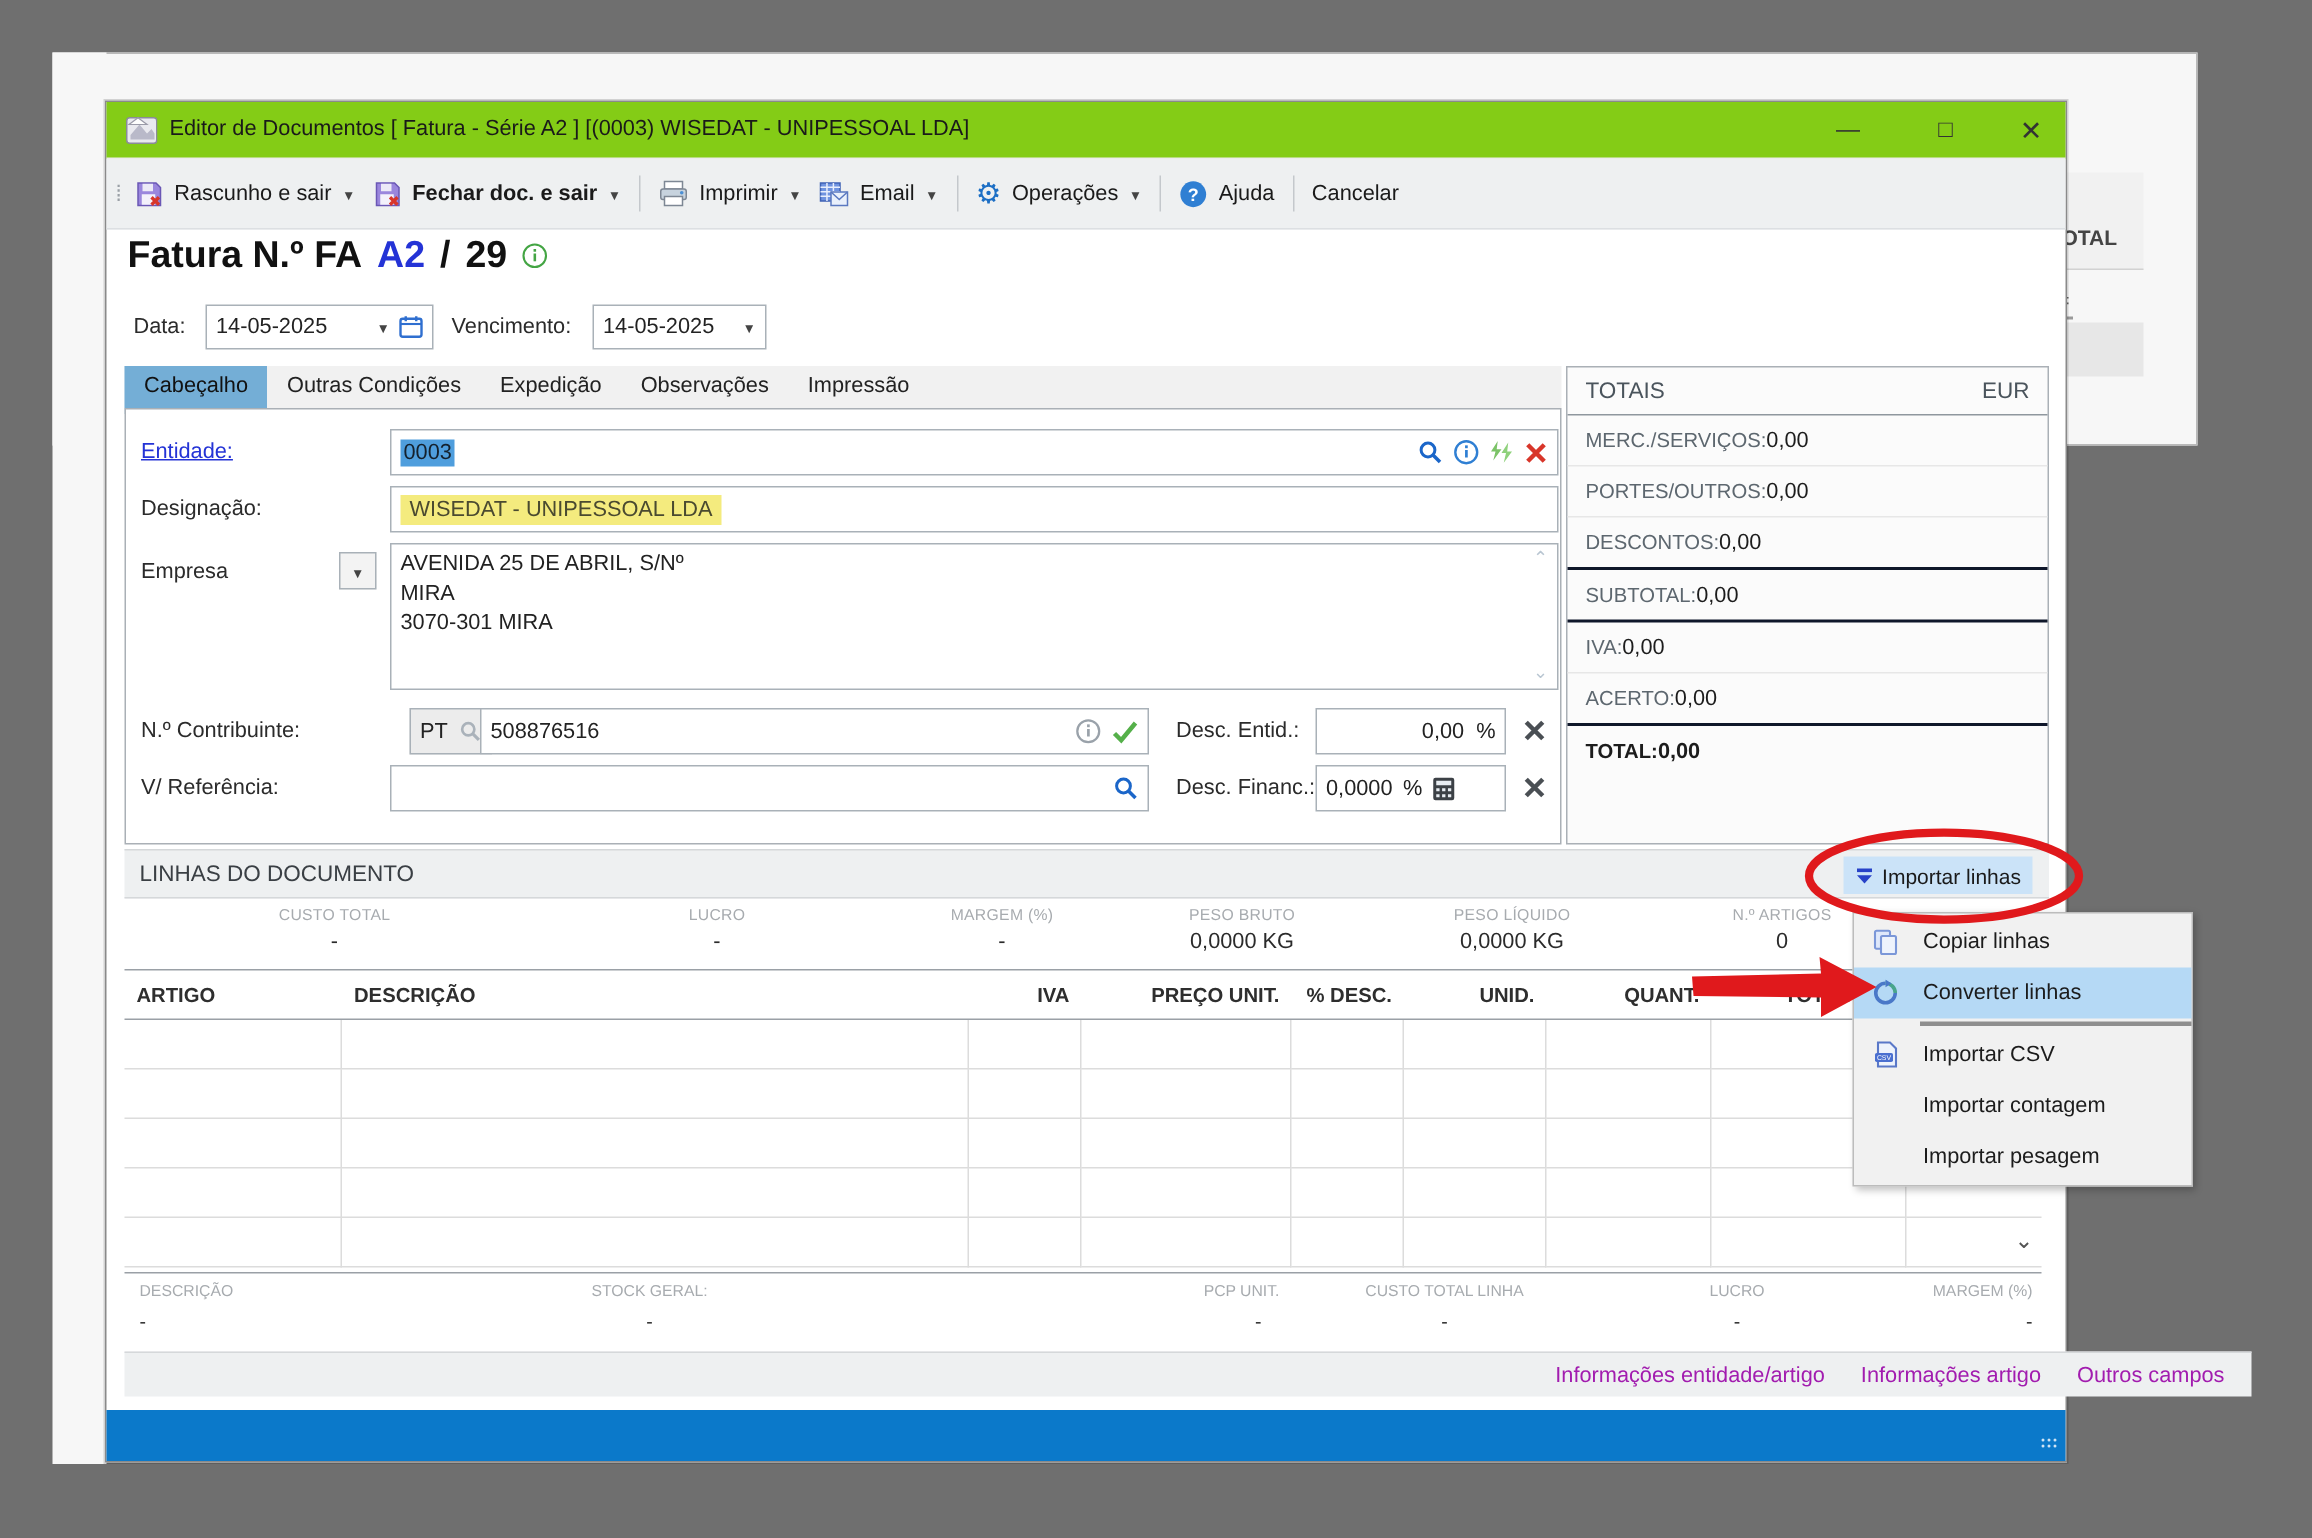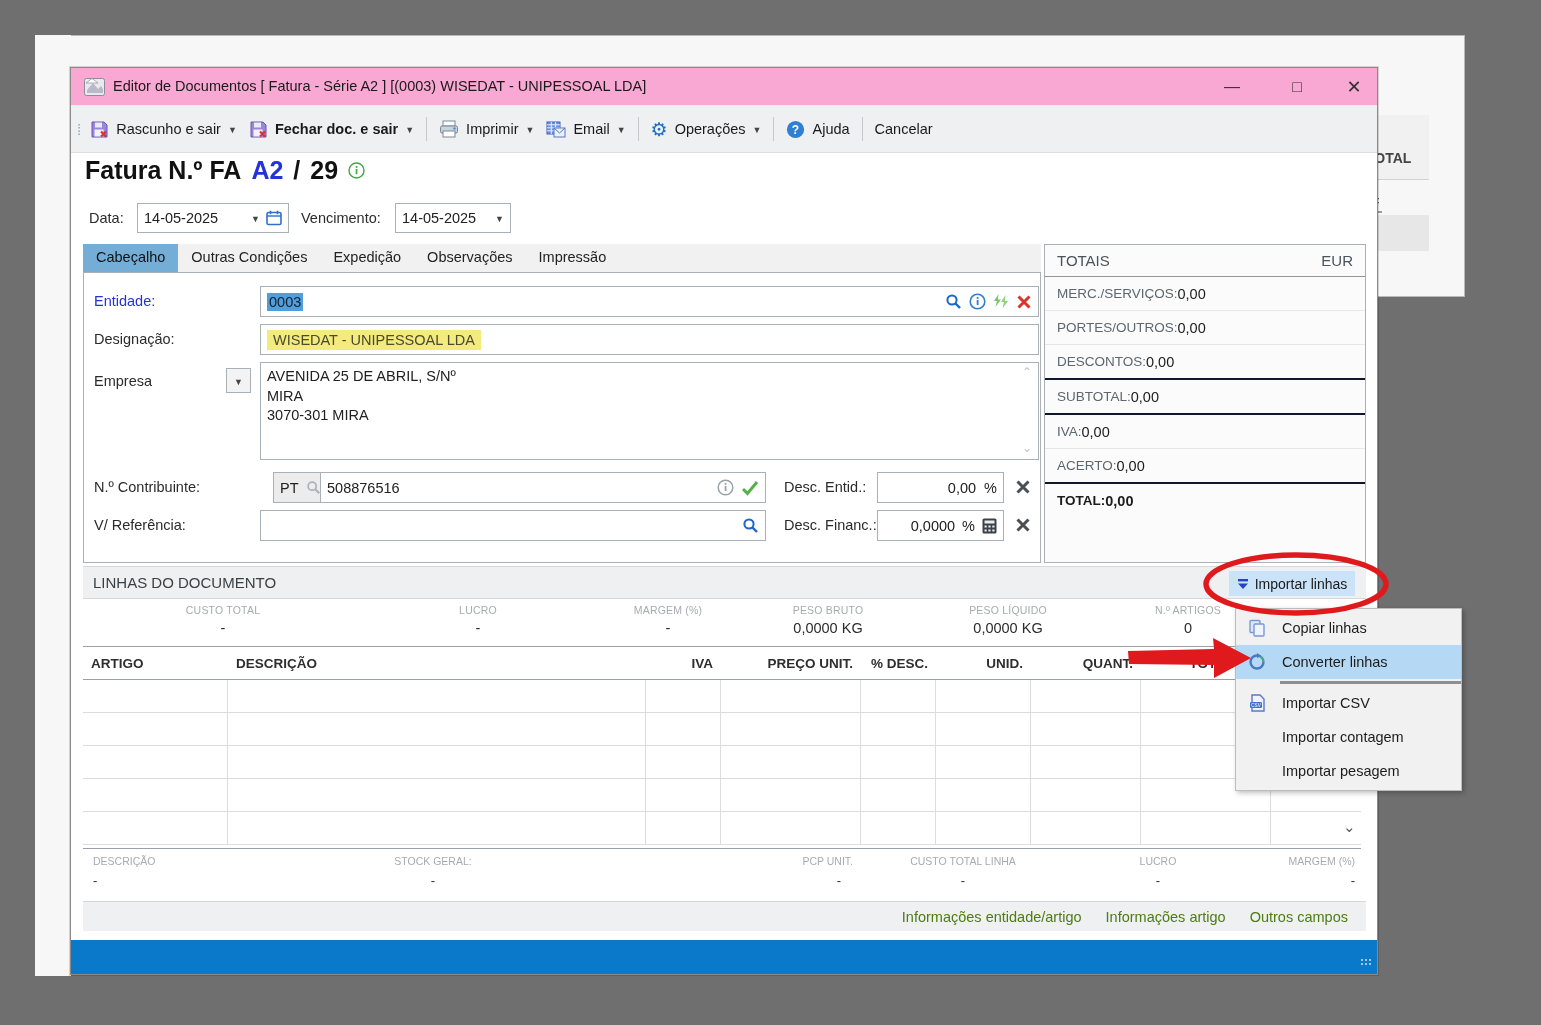--- a/index.html
+++ b/index.html
@@ -8,32 +8,32 @@
   .abs{position:absolute;}
   
   .bg-band{left:35px;top:35px;width:1430px;height:262px;background:#f7f7f7;border:1px solid #b9b9b9;}
   .bg-left{left:35px;top:35px;width:36px;height:941px;background:#f7f7f7;}
   .bgcol-head{left:1345px;top:115px;width:84px;height:65px;background:#f1f1f1;border-bottom:1px solid #d2d2d2;}
   .bgcol-total{left:1366px;top:150px;font-size:14px;font-weight:bold;color:#444;}
   .bgcol-eq{left:1369px;top:192px;font-size:15px;color:#666;border-bottom:2px solid #9a9a9a;padding:0 2px 2px 2px;}
   .bgcol-row{left:1343px;top:215px;width:86px;height:36px;background:#e7e7e7;font-size:14px;color:#333;padding:9px 0 0 3px;}
   
   .dialog{left:70px;top:67px;width:1308px;height:908px;background:#fff;border:1px solid #8a8a8a;box-shadow:0 0 0 1px rgba(0,0,0,.15);}
-  .titlebar{left:0;top:0;width:1306px;height:38px;background:#f9a8d4;border-bottom:1px solid #ececec;}
+  .titlebar{left:0;top:0;width:1306px;height:38px;background:#84cc16;border-bottom:1px solid #ececec;}
   .title-text{left:42px;top:10px;font-size:14.5px;color:#1a1a1a;white-space:nowrap;}
   .winbtn{top:6px;width:30px;height:26px;text-align:center;font-size:16px;color:#333;line-height:26px;cursor:default;}
   .toolbar{left:0;top:38px;width:1306px;height:47px;background:#eef0f1;border-bottom:1px solid #dcdfe2;display:flex;align-items:center;padding-left:6px;font-size:14.5px;color:#1a1a1a;}
   .tb-item{display:flex;align-items:center;gap:7px;padding:0 6px;white-space:nowrap;}
   .tb-sep{width:1px;height:24px;background:#c4c8cc;margin:0 6px;}
   .caret{font-size:9px;color:#444;padding-top:2px;}
   .grip{color:#9aa0a6;font-size:15px;letter-spacing:-3px;margin-right:6px;}
   .doc-title{left:14px;top:88px;font-size:25px;font-weight:bold;color:#111;display:flex;gap:10px;align-items:center;}
   .doc-series{color:#2433d6;}
   .lbl{font-size:14.5px;color:#2b2b2b;white-space:nowrap;}
-  .lbl-blue{color:#2433d6;}
+  .lbl-blue{color:#2433d6;text-decoration:underline;}
   .inputbox{background:#fff;border:1px solid #a9b1b8;display:flex;align-items:center;font-size:14.5px;padding:0 6px;color:#222;}
   .tabs{left:12px;top:176px;width:958px;height:32px;display:flex;background:#f1f1f1;font-size:14.5px;}
   .tab{padding:5px 13px;color:#222;white-space:nowrap;}
   .tab.active{background:#74aed6;color:#111;}
   .panel{left:12px;top:204px;width:958px;height:291px;border:1px solid #aab0b6;background:#fff;}
   .totais{left:973px;top:176px;width:322px;height:319px;border:1px solid #aab0b6;background:#fbfbfb;}
   .trow{display:flex;padding:9px 12px 8px 12px;font-size:13.5px;color:#5d676f;border-bottom:1px solid #e7e7e7;}
   .trow .tval{color:#1c1c1c;font-size:14.5px;}
   .trow.strong{border-bottom:2px solid #0f172a;}
   .thead{display:flex;justify-content:space-between;padding:7px 12px;font-size:15px;color:#4a545c;border-bottom:1px solid #8f979e;}
@@ -46,21 +46,21 @@
   .grid-head{left:12px;top:578px;width:1278px;height:34px;display:grid;grid-template-columns:145px 418px 75px 140px 75px 95px 110px 130px auto;align-items:center;border-top:1px solid #9aa0a6;border-bottom:1px solid #9aa0a6;font-size:13.5px;font-weight:bold;color:#2e2e2e;}
   .gh{padding:0 8px;white-space:nowrap;}
   .gh.r{text-align:right;}
   .grid-body{left:12px;top:612px;width:1278px;height:165px;display:grid;grid-template-columns:145px 418px 75px 140px 75px 95px 110px 130px auto;grid-auto-rows:33px;}
   .cell{border-right:1px solid #dcdcdc;border-bottom:1px solid #dcdcdc;}
   .cell.last{border-right:none;}
   .foot-stats{left:12px;top:780px;width:1278px;height:50px;border-top:1px solid #9aa0a6;display:flex;padding-top:4px;}
   .fcell{padding-top:2px;text-align:center;}
   .fl{font-size:10.5px;color:#a7abaf;}
   .fv{font-size:13px;color:#2b2b2b;margin-top:6px;}
-  .links-bar{left:12px;top:833px;width:1283px;height:30px;background:#eef0f1;border-top:1px solid #d5d8da;display:flex;justify-content:flex-end;gap:24px;align-items:center;padding-right:18px;font-size:14.5px;color:#4d7c0f;}
+  .links-bar{left:12px;top:833px;width:1418px;height:30px;background:#eef0f1;border-top:1px solid #d5d8da;display:flex;justify-content:flex-end;gap:24px;align-items:center;padding-right:18px;font-size:14.5px;color:#a21caf;}
   .bluebar{left:0;top:872px;width:1306px;height:34px;background:#0b79ca;}
   .gripdots{position:absolute;right:4px;bottom:3px;width:14px;height:14px;display:grid;grid-template-columns:4px 4px 4px;grid-auto-rows:4px;}
   .gripdots i{width:2.5px;height:2.5px;background:#cfe4f5;border-radius:50%;align-self:end;justify-self:end;}
   
   .menu{left:1235px;top:608px;width:227px;background:#f1f1f1;border:1px solid #bcbcbc;box-shadow:2px 2px 5px rgba(0,0,0,.25);padding:2px 0;z-index:40;}
   .mi{height:34px;display:flex;align-items:center;gap:14px;padding-left:10px;font-size:14.5px;color:#1c1c1c;}
   .mi.sel{background:#b5d9f5;}
   .msep{height:3px;background:#8f8f8f;margin:2px 0 2px 44px;}
   .micon{width:22px;display:flex;justify-content:center;}
   svg{display:block;}
@@ -265,21 +265,21 @@
     <div class="abs inputbox" style="left:176px;top:237px;width:506px;height:31px;">
       <span></span>
       <span style="margin-left:auto;">
         <svg width="17" height="17" viewBox="0 0 17 17">
             <circle cx="7" cy="7" r="4.6" fill="none" stroke="#1b66c9" stroke-width="2"></circle>
             <path d="M10.5 10.5 L15 15" stroke="#1b66c9" stroke-width="2.4"></path>
           </svg>
       </span>
     </div>
     <div class="abs lbl" style="left:700px;top:244px;">Desc. Financ.:</div>
-    <div class="abs inputbox" style="left:793px;top:237px;width:127px;height:31px;justify-content:flex-end;gap:7px;">
+    <div class="abs inputbox" style="left:793px;top:237px;width:127px;height:31px;justify-content:flex-start;gap:7px;">
       <span>0,0000</span>
       <span>%</span>
       <svg width="15" height="16" viewBox="0 0 15 16">
           <rect x="0.5" y="0.5" width="14" height="15" rx="1.5" fill="#3c4146"></rect>
           <rect x="2.5" y="2.5" width="10" height="3" fill="#e8edf2"></rect>
           <g fill="#e8edf2">
             <rect x="2.5" y="7.5" width="2.2" height="2"></rect>
             <rect x="6.4" y="7.5" width="2.2" height="2"></rect>
             <rect x="10.3" y="7.5" width="2.2" height="2"></rect>
             <rect x="2.5" y="11.5" width="2.2" height="2"></rect>

